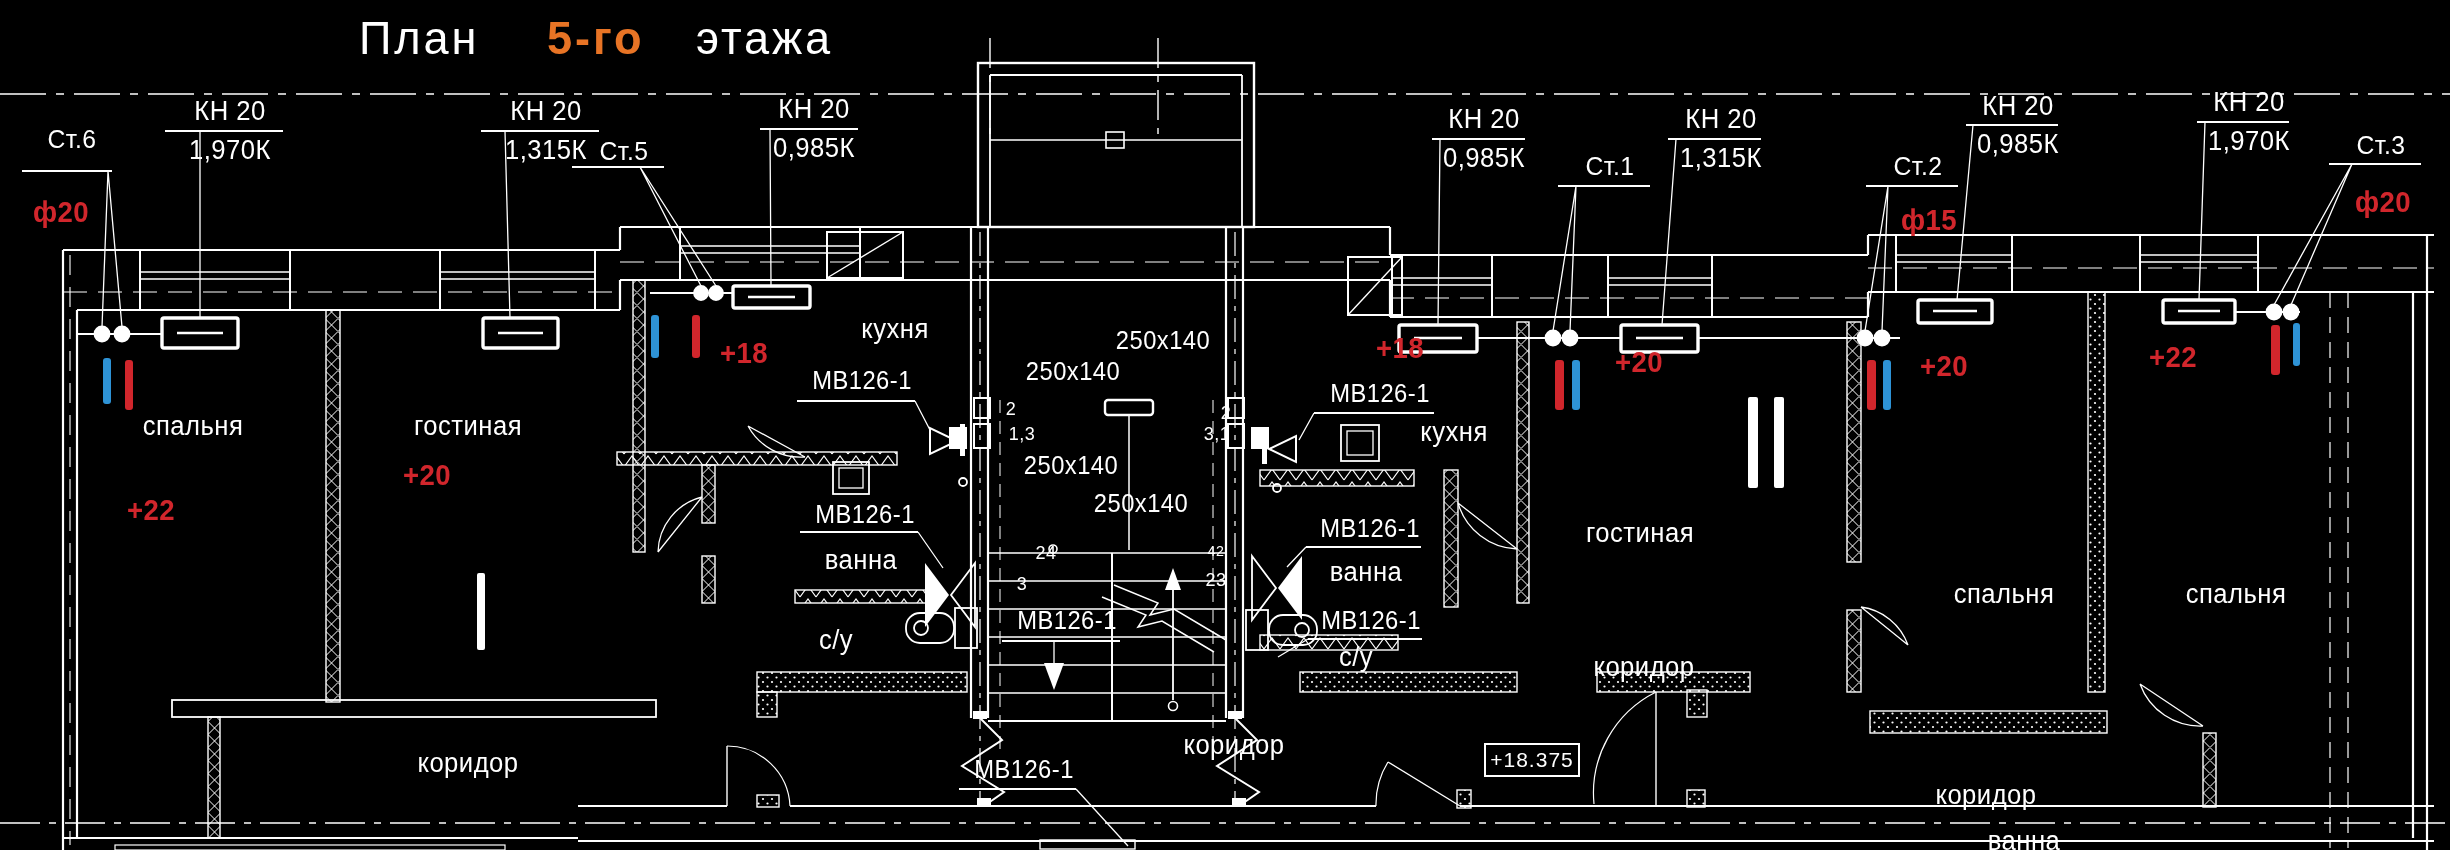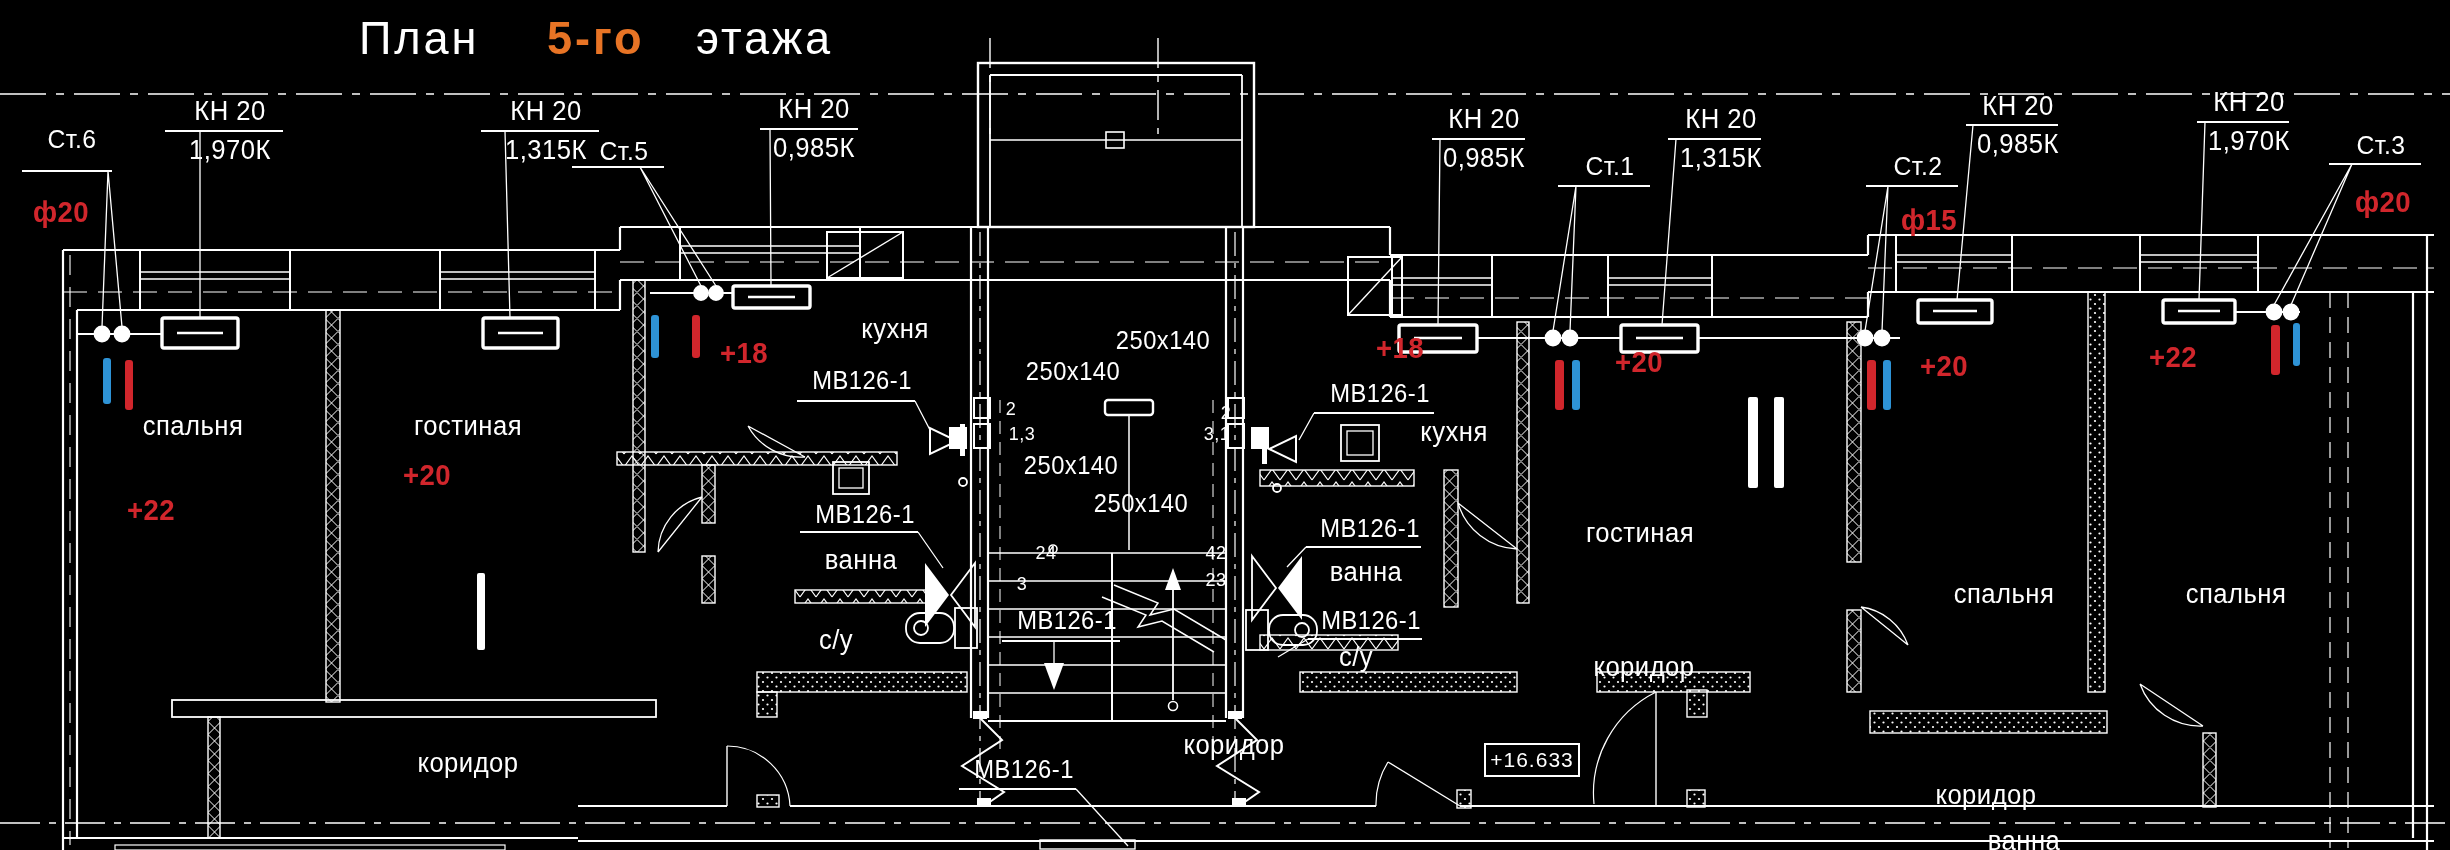--- a/index.html
+++ b/index.html
@@ -233,21 +233,21 @@
     <polygon points="1296,436 1296,462 1269,449" stroke-width="2"></polygon>
     <rect x="1262" y="432" width="5" height="32" fill="#fff" stroke="none"></rect>
     <polygon points="1044,663 1064,663 1054,690" fill="#fff" stroke="none"></polygon>
   </g>
 </svg>
 
 <div id="labels-layer">
   <span class="title-word" id="title-part1" style="left:353px">План</span>
   <span class="title-word" id="title-part2" style="left:541px">5-го</span>
   <span class="title-word" id="title-part3" style="left:690px">этажа</span>
-  <div id="elevation-box">+16.633</div>
+  <div id="elevation-box">+18.375</div>
 <div class="lbl" style="left: 224px; top: 98px; font-size: 27px;">КН 20</div>
       <div class="lbl" style="left: 224px; top: 137px; font-size: 27px;">1,970К</div>
       <div class="lbl" style="left: 540px; top: 98px; font-size: 27px;">КН 20</div>
       <div class="lbl" style="left: 540px; top: 137px; font-size: 27px;">1,315К</div>
       <div class="lbl" style="left: 808px; top: 96px; font-size: 27px;">КН 20</div>
       <div class="lbl" style="left: 808px; top: 135px; font-size: 27px;">0,985К</div>
       <div class="lbl" style="left: 1478px; top: 106px; font-size: 27px;">КН 20</div>
       <div class="lbl" style="left: 1478px; top: 145px; font-size: 27px;">0,985К</div>
       <div class="lbl" style="left: 1715px; top: 106px; font-size: 27px;">КН 20</div>
       <div class="lbl" style="left: 1715px; top: 145px; font-size: 27px;">1,315К</div>
@@ -296,21 +296,21 @@
       <div class="lbl" style="left: 1157px; top: 328px; font-size: 25px;">250x140</div>
       <div class="lbl" style="left: 1067px; top: 359px; font-size: 25px;">250x140</div>
       <div class="lbl" style="left: 1065px; top: 453px; font-size: 25px;">250x140</div>
       <div class="lbl" style="left: 1135px; top: 491px; font-size: 25px;">250x140</div>
       <div class="lbl" style="left: 1005px; top: 399px; font-size: 19px;">2</div>
       <div class="lbl" style="left: 1016px; top: 424px; font-size: 19px;">1,3</div>
       <div class="lbl" style="left: 1220px; top: 403px; font-size: 19px;">2</div>
       <div class="lbl" style="left: 1211px; top: 424px; font-size: 19px;">3,1</div>
       <div class="lbl" style="left: 1008px; top: 543px; font-size: 19px; margin-left: 32px;">24</div>
       <div class="lbl" style="left: 1016px; top: 574px; font-size: 19px;">3</div>
-      <div class="lbl" style="left: 1210px; top: 543px; font-size: 19px;">42</div>
+      <div class="lbl" style="left: 1210px; top: 543px; font-size: 15px;">42</div>
       <div class="lbl" style="left: 1210px; top: 570px; font-size: 19px;">23</div>
       <div class="bar" style="left: 97px; top: 358px; width: 8px; height: 46px; background: rgb(46, 147, 214);"></div>
       <div class="bar" style="left: 119px; top: 360px; width: 8px; height: 50px; background: rgb(209, 38, 44);"></div>
       <div class="bar" style="left: 645px; top: 315px; width: 8px; height: 43px; background: rgb(46, 147, 214);"></div>
       <div class="bar" style="left: 686px; top: 315px; width: 8px; height: 43px; background: rgb(209, 38, 44);"></div>
       <div class="bar" style="left: 1549px; top: 360px; width: 9px; height: 50px; background: rgb(209, 38, 44);"></div>
       <div class="bar" style="left: 1566px; top: 360px; width: 8px; height: 50px; background: rgb(46, 147, 214);"></div>
       <div class="bar" style="left: 1861px; top: 360px; width: 9px; height: 50px; background: rgb(209, 38, 44);"></div>
       <div class="bar" style="left: 1877px; top: 360px; width: 8px; height: 50px; background: rgb(46, 147, 214);"></div>
       <div class="bar" style="left: 2265px; top: 325px; width: 9px; height: 50px; background: rgb(209, 38, 44);"></div>

